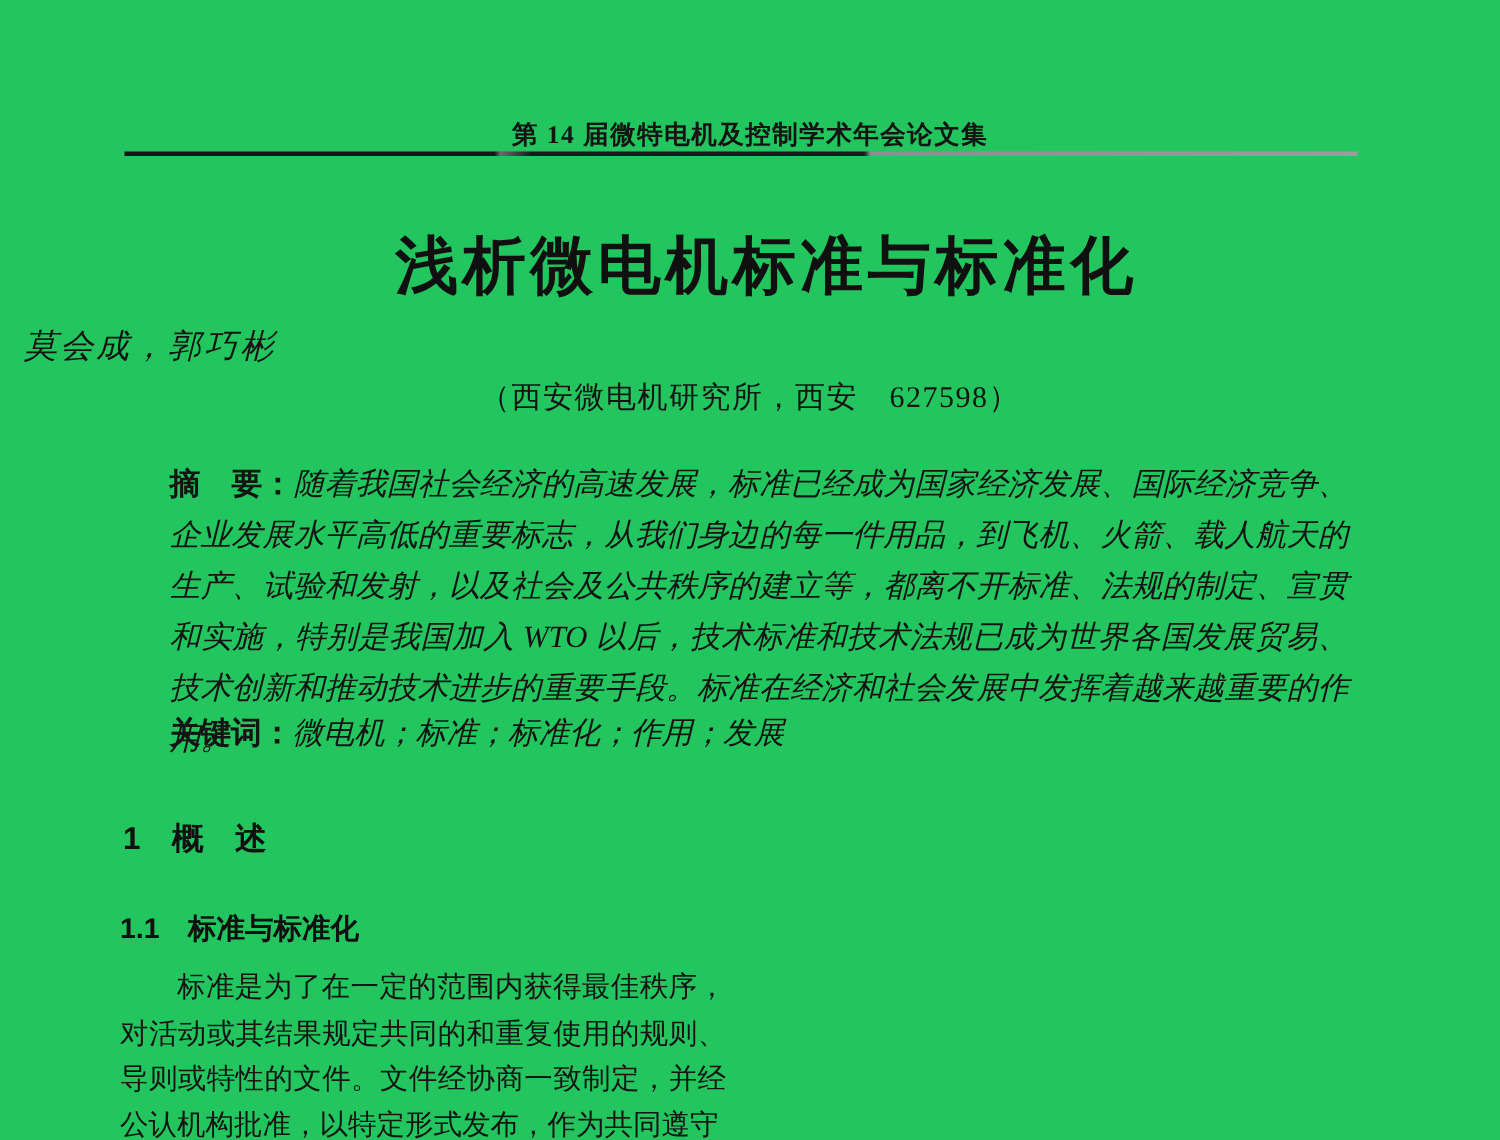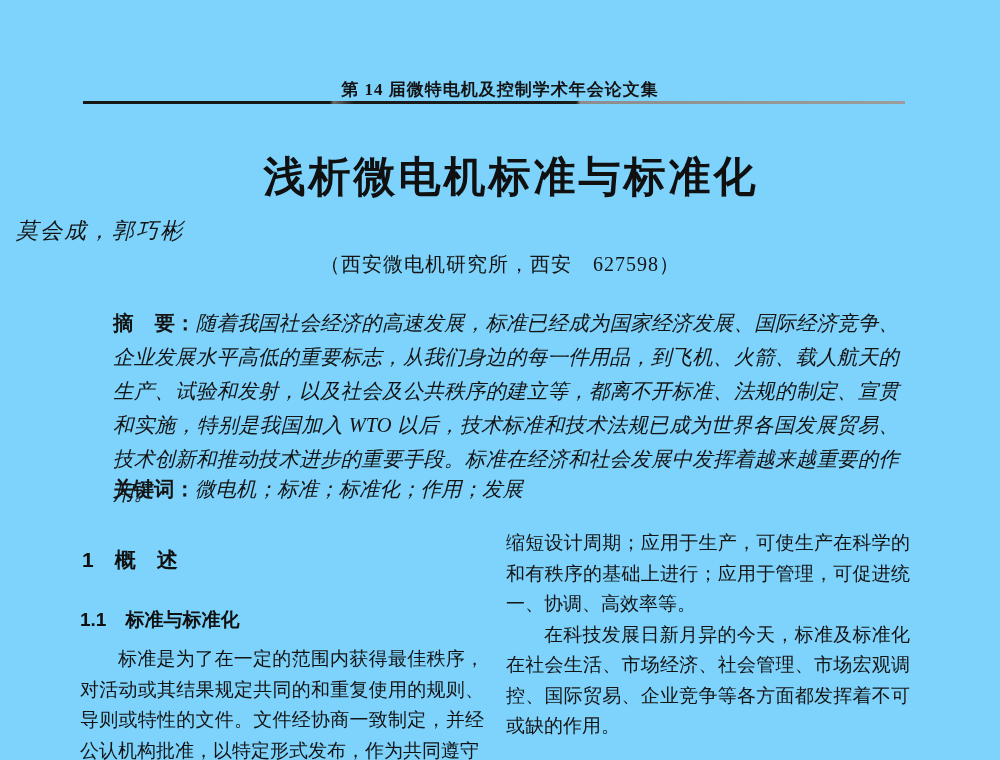--- a/index.html
+++ b/index.html
@@ -1,21 +1,21 @@
 <!DOCTYPE html>
 <html><head>
 <meta charset="utf-8">
 <style>
   html, body { margin: 0; padding: 0; background: #e9e9e9; }
   .page {
     position: relative;
     width: 1000px;
     height: 760px;
     margin: 0 auto;
-    background: #7dd3fc;
+    background: #22c55e;
     overflow: hidden;
     font-family: "Liberation Serif", "DejaVu Serif", serif;
     color: #141414;
   }
 
   .running-head {
     position: absolute;
     top: 78px; left: 0; width: 100%;
     text-align: center;
     font-size: 17px;
@@ -138,18 +138,14 @@
   <p class="abstract"><span class="label">摘　要：</span><span class="kai">随着我国社会经济的高速发展，标准已经成为国家经济发展、国际经济竞争、企业发展水平高低的重要标志，从我们身边的每一件用品，到飞机、火箭、载人航天的生产、试验和发射，以及社会及公共秩序的建立等，都离不开标准、法规的制定、宣贯和实施，特别是我国加入 WTO 以后，技术标准和技术法规已成为世界各国发展贸易、技术创新和推动技术进步的重要手段。标准在经济和社会发展中发挥着越来越重要的作用。</span></p>
 
   <p class="keywords"><span class="label">关键词：</span><span class="kai">微电机；标准；标准化；作用；发展</span></p>
 
   <div class="col col-left">
     <h2>1　概　述</h2>
     <h3>1.1　标准与标准化</h3>
     <p class="body indent">标准是为了在一定的范围内获得最佳秩序，对活动或其结果规定共同的和重复使用的规则、导则或特性的文件。文件经协商一致制定，并经公认机构批准，以特定形式发布，作为共同遵守</p>
   </div>
 
-  <div class="col col-right">
-    <p class="body">缩短设计周期；应用于生产，可使生产在科学的和有秩序的基础上进行；应用于管理，可促进统一、协调、高效率等。</p>
-    <p class="body indent">在科技发展日新月异的今天，标准及标准化在社会生活、市场经济、社会管理、市场宏观调控、国际贸易、企业竞争等各方面都发挥着不可或缺的作用。</p>
-  </div>
 
 </div>
 
 </body></html>

